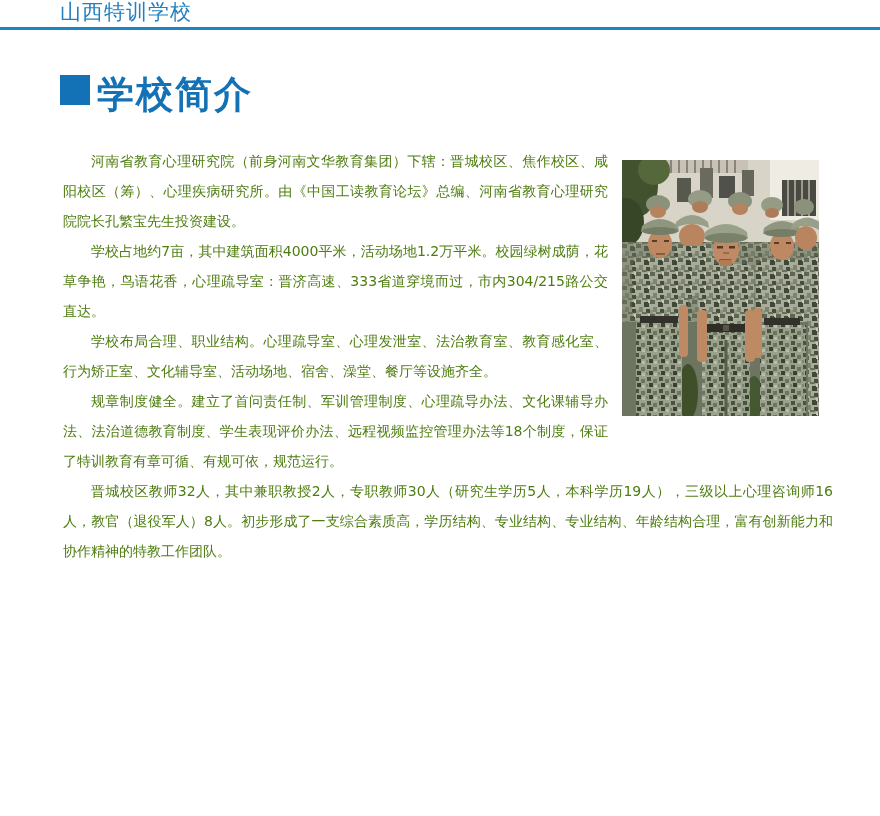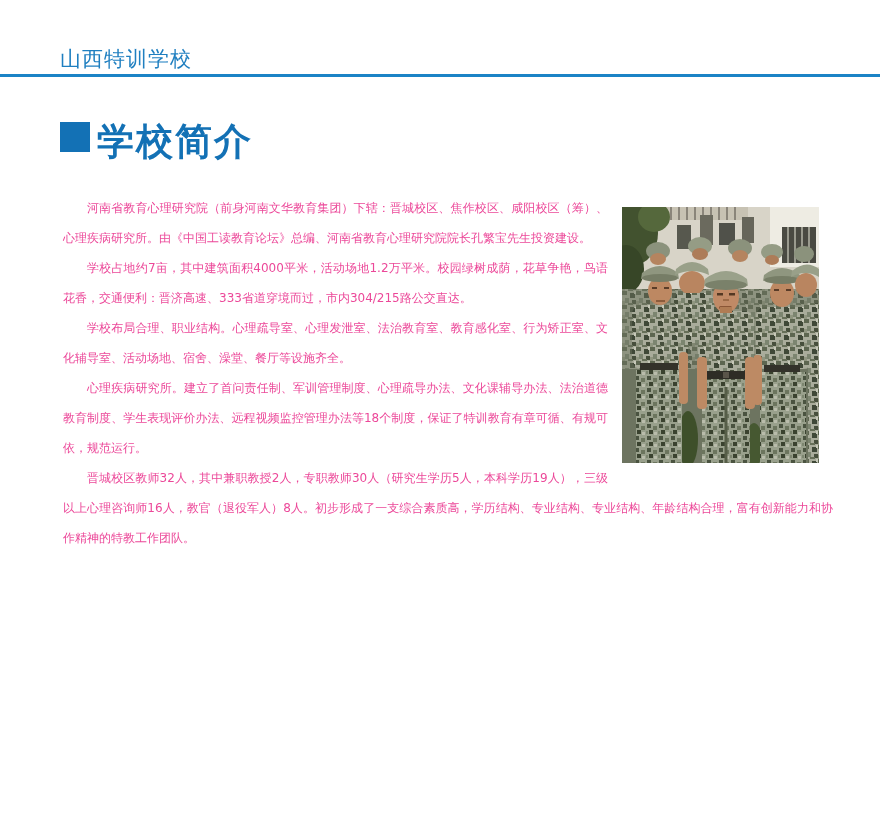--- a/index.html
+++ b/index.html
@@ -3,21 +3,21 @@
 <meta charset="utf-8">
 <style>
   * { box-sizing: border-box; }
   html, body { margin: 0; padding: 0; }
   body {
     width: 880px; height: 816px;
     background: #ffffff;
     font-family: "DejaVu Sans", "Liberation Sans", sans-serif;
     overflow: hidden;
   }
-  .page-header { padding-top: 47px; }
+  .page-header { }
   .site-title {
     margin-left: 60px;
     font-size: 21px;
     line-height: 25px;
     color: #1f7fc0;
     letter-spacing: 1px;
     margin-bottom: 2px;
   }
   .header-rule {
     width: 100%; height: 3px;
@@ -37,23 +37,23 @@
   .title-text {
     font-size: 37px;
     font-weight: bold;
     color: #1371b5;
     letter-spacing: 2px;
     line-height: 1.1;
   }
   .body-text {
     margin: 30px 0 0 63px;
     width: 770px;
-    font-size: 12px;
+    font-size: 14px;
     line-height: 30px;
-    color: #ec4899;
+    color: #4d7c0f;
     text-align: justify;
   }
   .body-text p {
     margin: 0;
     text-indent: 2em;
   }
   figure.photo {
     float: right;
     width: 197px; height: 256px;
     margin: 14px 14px 26px 14px;
@@ -198,18 +198,18 @@
           <rect x="101" y="165" width="6" height="6" fill="#5a554a"></rect>
           <rect x="80" y="172" width="48" height="84" fill="url(#camoB)"></rect>
           <rect x="75" y="150" width="10" height="52" rx="4" fill="#bd8a64"></rect>
           <rect x="123" y="150" width="10" height="52" rx="4" fill="#bd8a64"></rect>
           <line x1="104" y1="180" x2="104" y2="256" stroke="#565e48" stroke-width="3"></line>
         </g>
       </svg>
     </figure>
 
     <p>河南省教育心理研究院（前身河南文华教育集团）下辖：晋城校区、焦作校区、咸阳校区（筹）、心理疾病研究所。由《中国工读教育论坛》总编、河南省教育心理研究院院长孔繁宝先生投资建设。</p>
-    <p>学校占地约7亩，其中建筑面积4000平米，活动场地1.2万平米。校园绿树成荫，花草争艳，鸟语花香，交通便利：晋济高速、333省道穿境而过，市内304/215路公交直达。</p>
+    <p>学校占地约7亩，其中建筑面积4000平米，活动场地1.2万平米。校园绿树成荫，花草争艳，鸟语花香，心理疏导室：晋济高速、333省道穿境而过，市内304/215路公交直达。</p>
     <p>学校布局合理、职业结构。心理疏导室、心理发泄室、法治教育室、教育感化室、行为矫正室、文化辅导室、活动场地、宿舍、澡堂、餐厅等设施齐全。</p>
-    <p>心理疾病研究所。建立了首问责任制、军训管理制度、心理疏导办法、文化课辅导办法、法治道德教育制度、学生表现评价办法、远程视频监控管理办法等18个制度，保证了特训教育有章可循、有规可依，规范运行。</p>
+    <p>规章制度健全。建立了首问责任制、军训管理制度、心理疏导办法、文化课辅导办法、法治道德教育制度、学生表现评价办法、远程视频监控管理办法等18个制度，保证了特训教育有章可循、有规可依，规范运行。</p>
     <p>晋城校区教师32人，其中兼职教授2人，专职教师30人（研究生学历5人，本科学历19人），三级以上心理咨询师16人，教官（退役军人）8人。初步形成了一支综合素质高，学历结构、专业结构、专业结构、年龄结构合理，富有创新能力和协作精神的特教工作团队。</p>
   </div>
 </main>
 
 </body></html>

